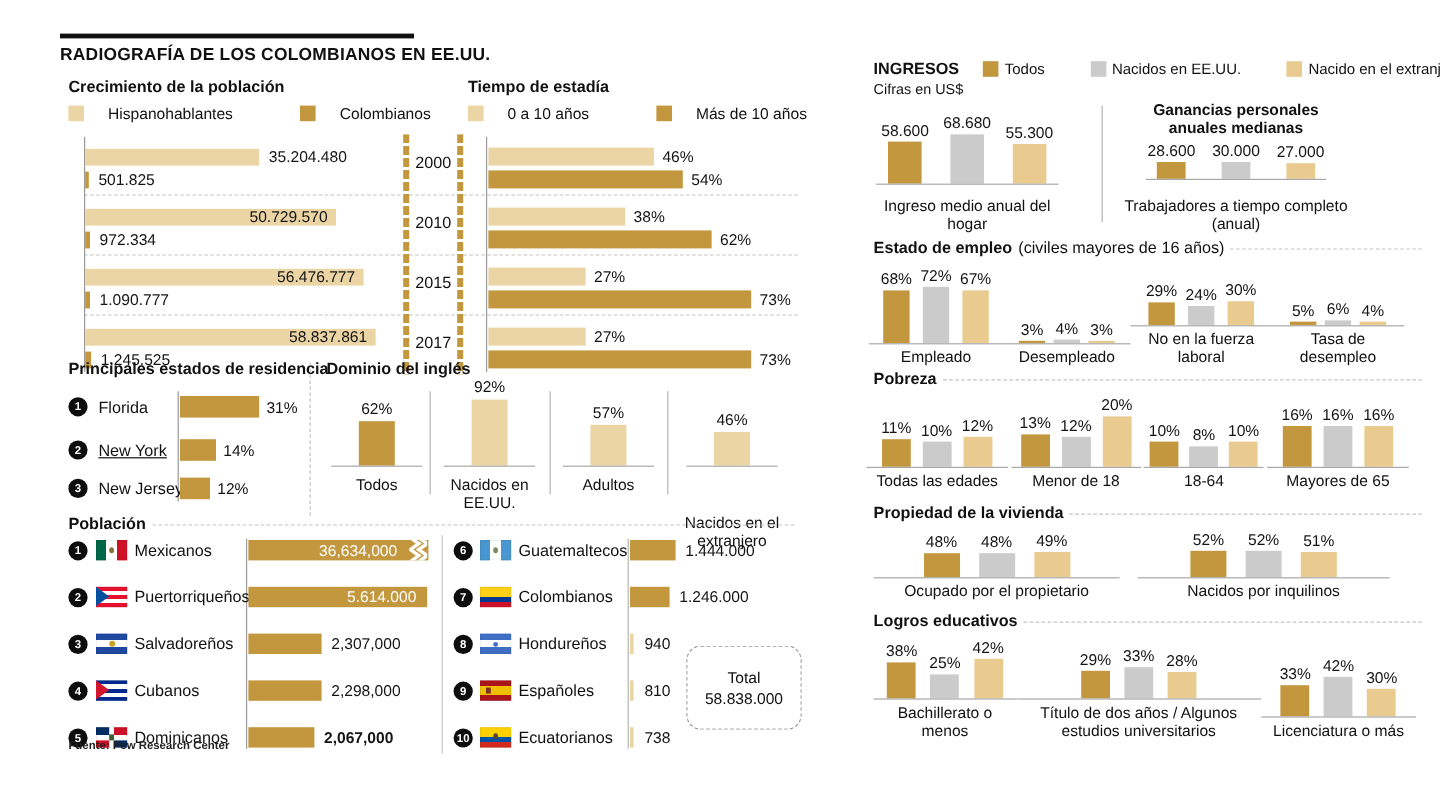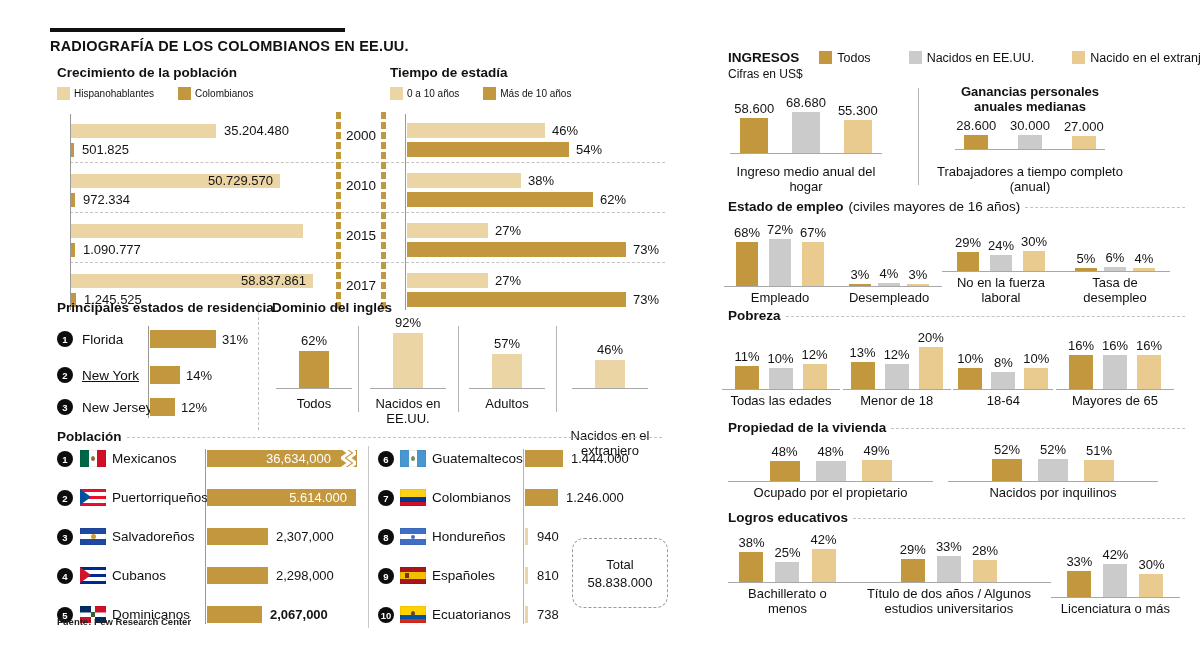--- a/index.html
+++ b/index.html
@@ -1,20 +1,20 @@
 <!DOCTYPE html>
 <html style="--dark: #c2973e; --tan: #ecd5a4; --gry: #cbcbcb; --lt: #e9cb8f;"><head>
 <meta charset="utf-8">
 <style>
   html,body{margin:0;padding:0;background:#fff;}
   body{font-family:"Liberation Sans",sans-serif;color:#111;}
   .page{position:relative;width:1200px;height:658px;background:#fff;overflow:hidden;}
   .abs{position:absolute;}
   .sec-h{position:absolute;font-weight:bold;font-size:13.5px;white-space:nowrap;}
-  .legend{position:absolute;display:flex;align-items:center;gap:4px;font-size:10px;white-space:nowrap;}
+  .legend{position:absolute;display:flex;align-items:center;gap:20px;font-size:13px;white-space:nowrap;}
   .legend .gap{width:16px;}
   .sw{width:13px;height:13px;display:inline-block;flex:0 0 auto;}
   .dark{background:var(--dark);} .tan{background:var(--tan);} .gry{background:var(--gry);} .lt{background:var(--lt);}
   .hdash{position:absolute;height:0;border-top:1px dashed #c3c3c3;}
   .vdash{position:absolute;width:0;border-left:1px dashed #c3c3c3;}
   .vsolid{position:absolute;width:0;border-left:1px solid #b3b3b3;}
   .axis{position:absolute;width:0;border-left:1px solid #999;}
   .ribbon{position:absolute;width:5px;background:repeating-linear-gradient(180deg,var(--dark) 0 7px,#fff 7px 10px);}
   .year{position:absolute;width:40px;text-align:center;font-size:13.5px;}
   .hbar{position:absolute;}
@@ -92,20 +92,21 @@
   <div class="abs" id="growth-chart" style="left:70px;top:114px;width:300px;height:200px;">
       <div class="hbar tan" style="left: 1px; top: 10px; width: 145px; height: 14px;"></div>
       <div class="hlabel" style="left: 154px; top: 9px;">35.204.480</div>
       <div class="hbar dark" style="left: 1px; top: 29px; width: 3px; height: 14px;"></div>
       <div class="hlabel" style="left: 12px; top: 28px;">501.825</div>
       <div class="hbar tan" style="left: 1px; top: 60px; width: 209px; height: 14px;"></div>
       <div class="hlabel inside" style="left: 0px; width: 203px; top: 59px;">50.729.570</div>
       <div class="hbar dark" style="left: 1px; top: 79px; width: 4px; height: 14px;"></div>
       <div class="hlabel" style="left: 13px; top: 78px;">972.334</div>
       <div class="hbar tan" style="left: 1px; top: 110px; width: 232px; height: 14px;"></div>
+      <div class="hlabel inside" style="left: 0px; width: 226px; top: 109px;">56.476.777</div>
       <div class="hbar dark" style="left: 1px; top: 129px; width: 4px; height: 14px;"></div>
       <div class="hlabel" style="left: 13px; top: 128px;">1.090.777</div>
       <div class="hbar tan" style="left: 1px; top: 160px; width: 242px; height: 14px;"></div>
       <div class="hlabel inside" style="left: 0px; width: 236px; top: 159px;">58.837.861</div>
       <div class="hbar dark" style="left: 1px; top: 179px; width: 5px; height: 14px;"></div>
       <div class="hlabel" style="left: 14px; top: 178px;">1.245.525</div>
     </div>
 
   <div class="ribbon" style="left:336px;top:112px;height:200px;"></div>
   <div class="ribbon" style="left:381px;top:112px;height:200px;"></div>

